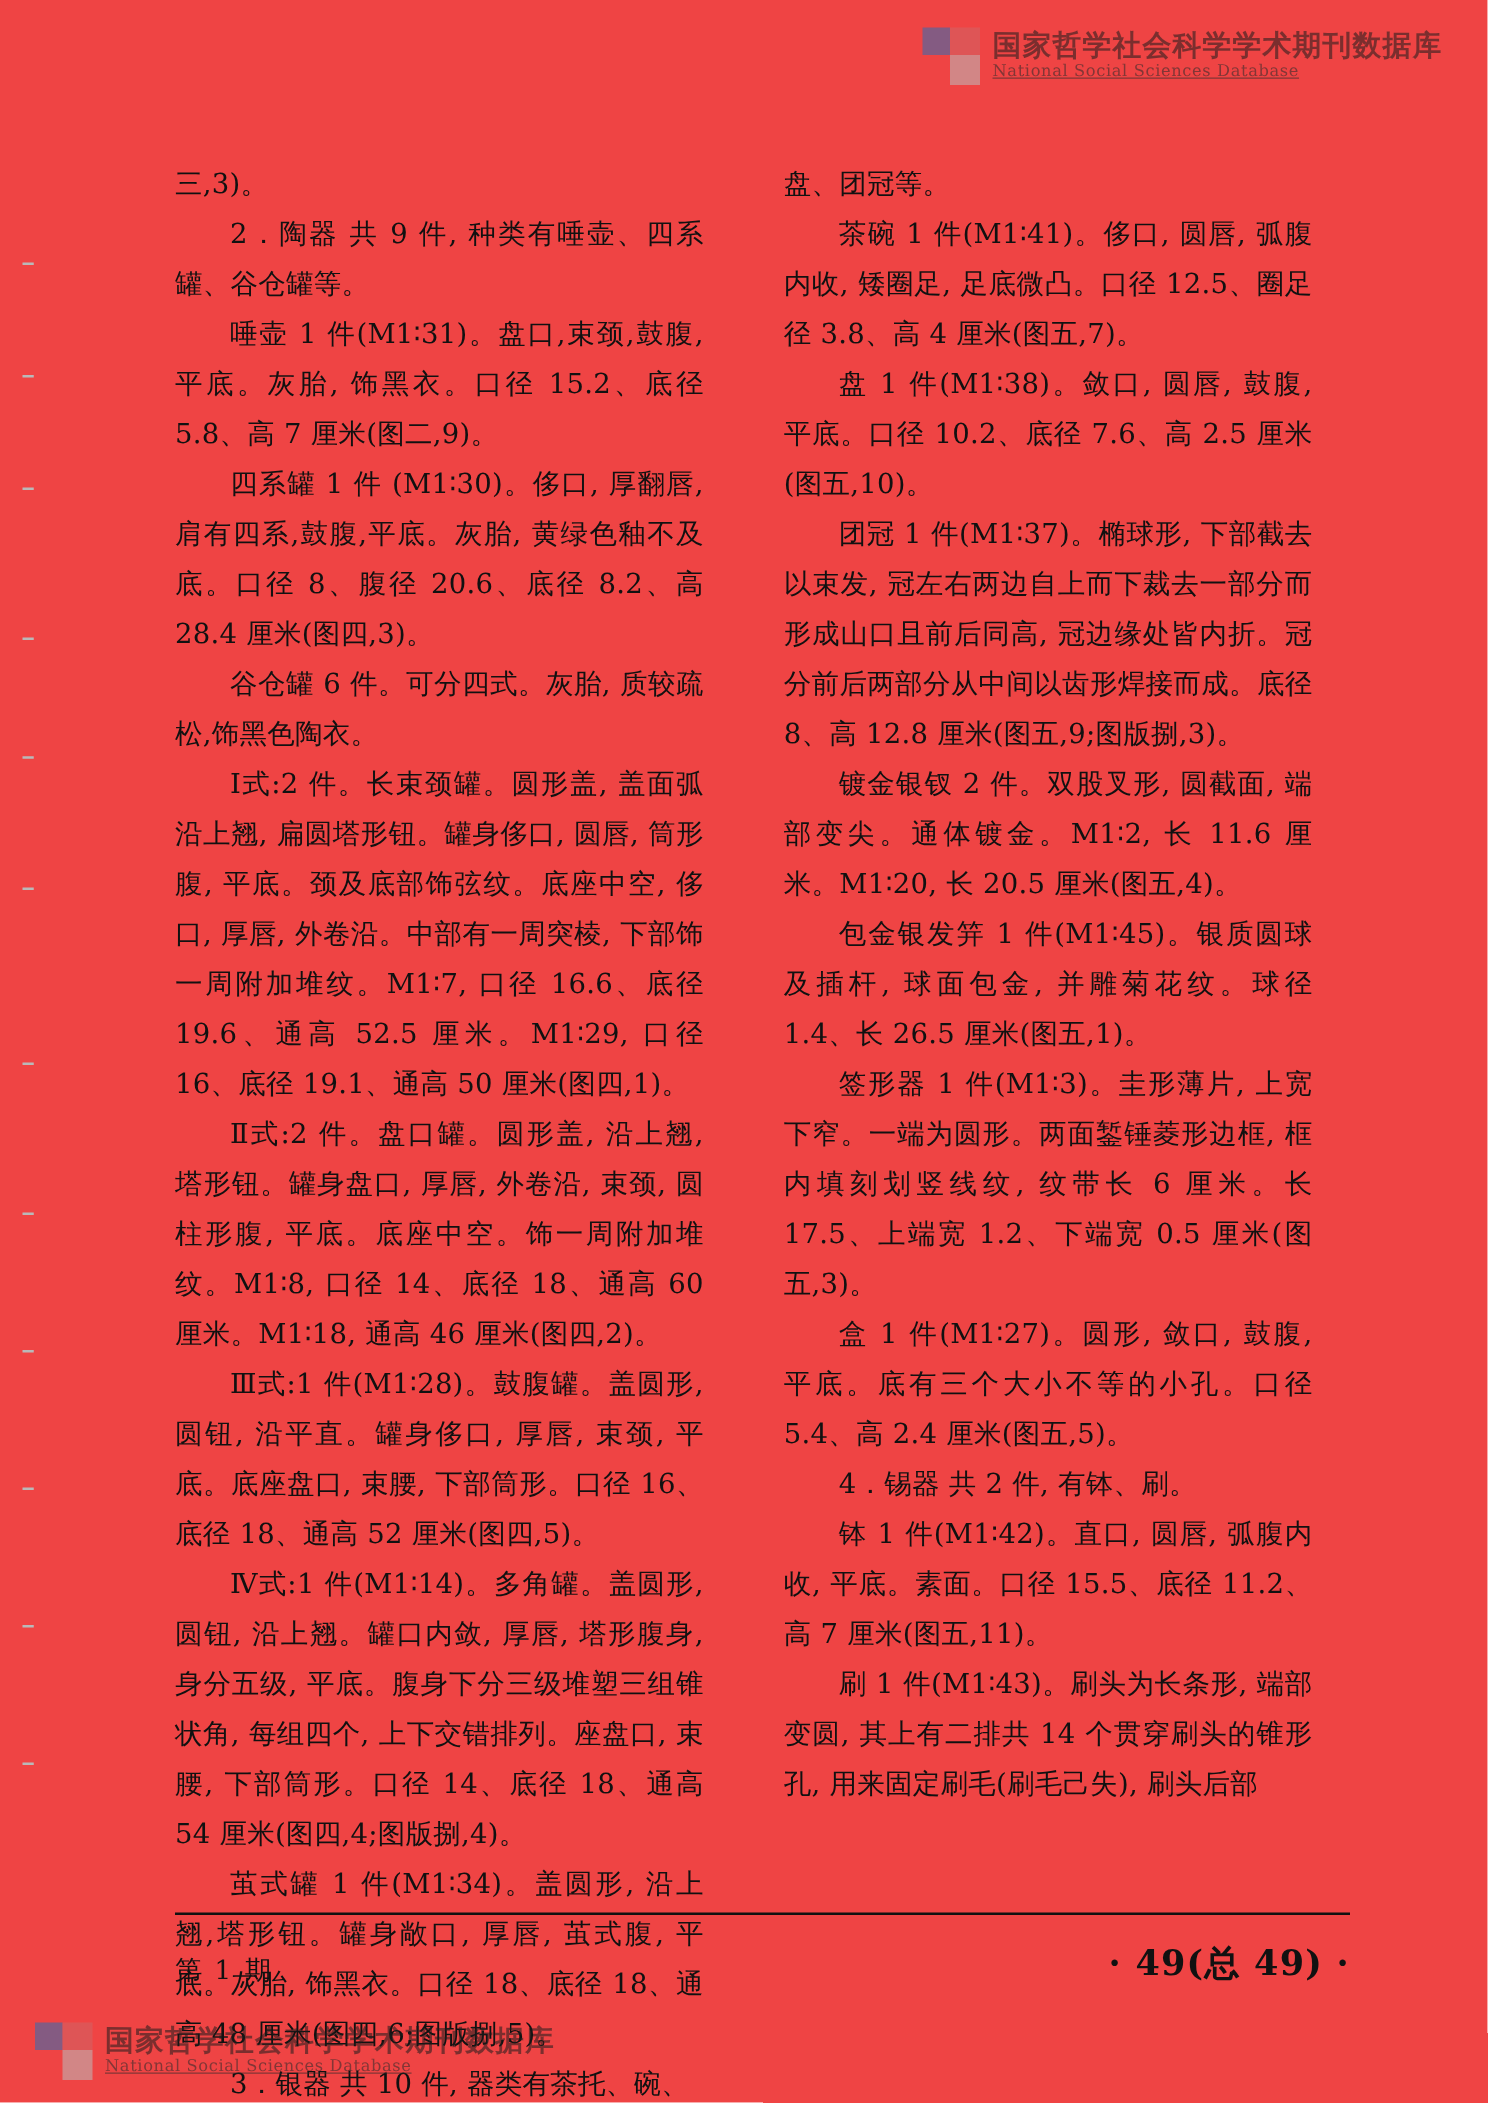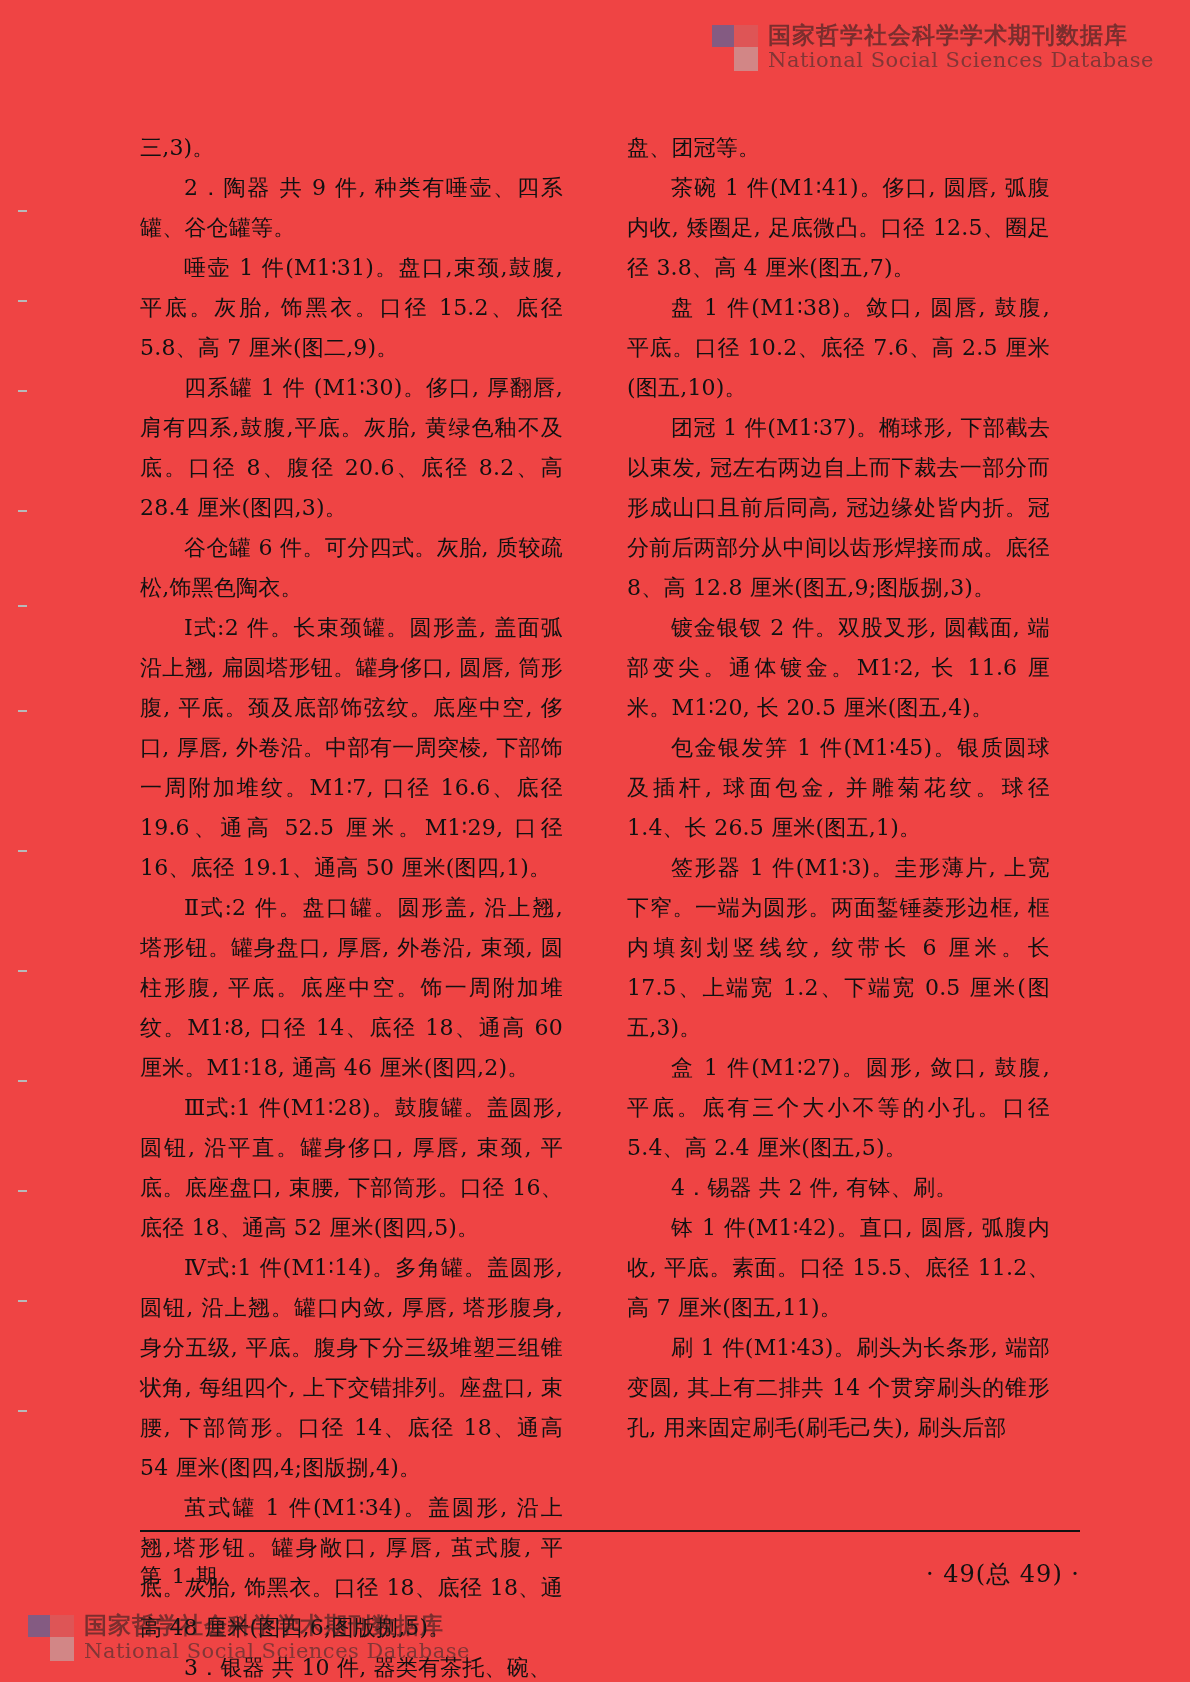--- a/index.html
+++ b/index.html
@@ -65,24 +65,25 @@
   .wm-text-cn {
     font-family: "DejaVu Sans", "Liberation Sans", sans-serif;
     font-size: 23px;
     letter-spacing: 1px;
     color: #1d1d1d;
     line-height: 1.15;
     font-weight: bold;
   }
   .wm-text-en {
     font-family: "DejaVu Serif", "Liberation Serif", serif;
-    font-size: 21px;
+    font-size: 13px;
     letter-spacing: .5px;
     color: #2b2b2b;
     line-height: 1.2;
+    text-decoration: underline;
   }
   
   .edge-marks {
     position: absolute;
     left: 18px;
     top: 150px;
     width: 14px;
     height: 1380px;
   }
   .edge-marks span {
@@ -129,24 +130,25 @@
     justify-content: space-between;
     padding-top: 20px;
   }
   .footer-left {
     font-size: 21px;
     color: #111;
     letter-spacing: 2px;
     transform: translateY(4px);
   }
   .footer-right {
-    font-size: 24px;
+    font-size: 28px;
     color: #111;
     letter-spacing: 1px;
     transform: translateY(4px);
+    font-weight: bold;
   }
 </style>
 </head>
 <body>
 
 <div class="page">
 
   <div class="wm-top">
     <div class="wm-mark">
         <span class="wm-sq3"></span>

